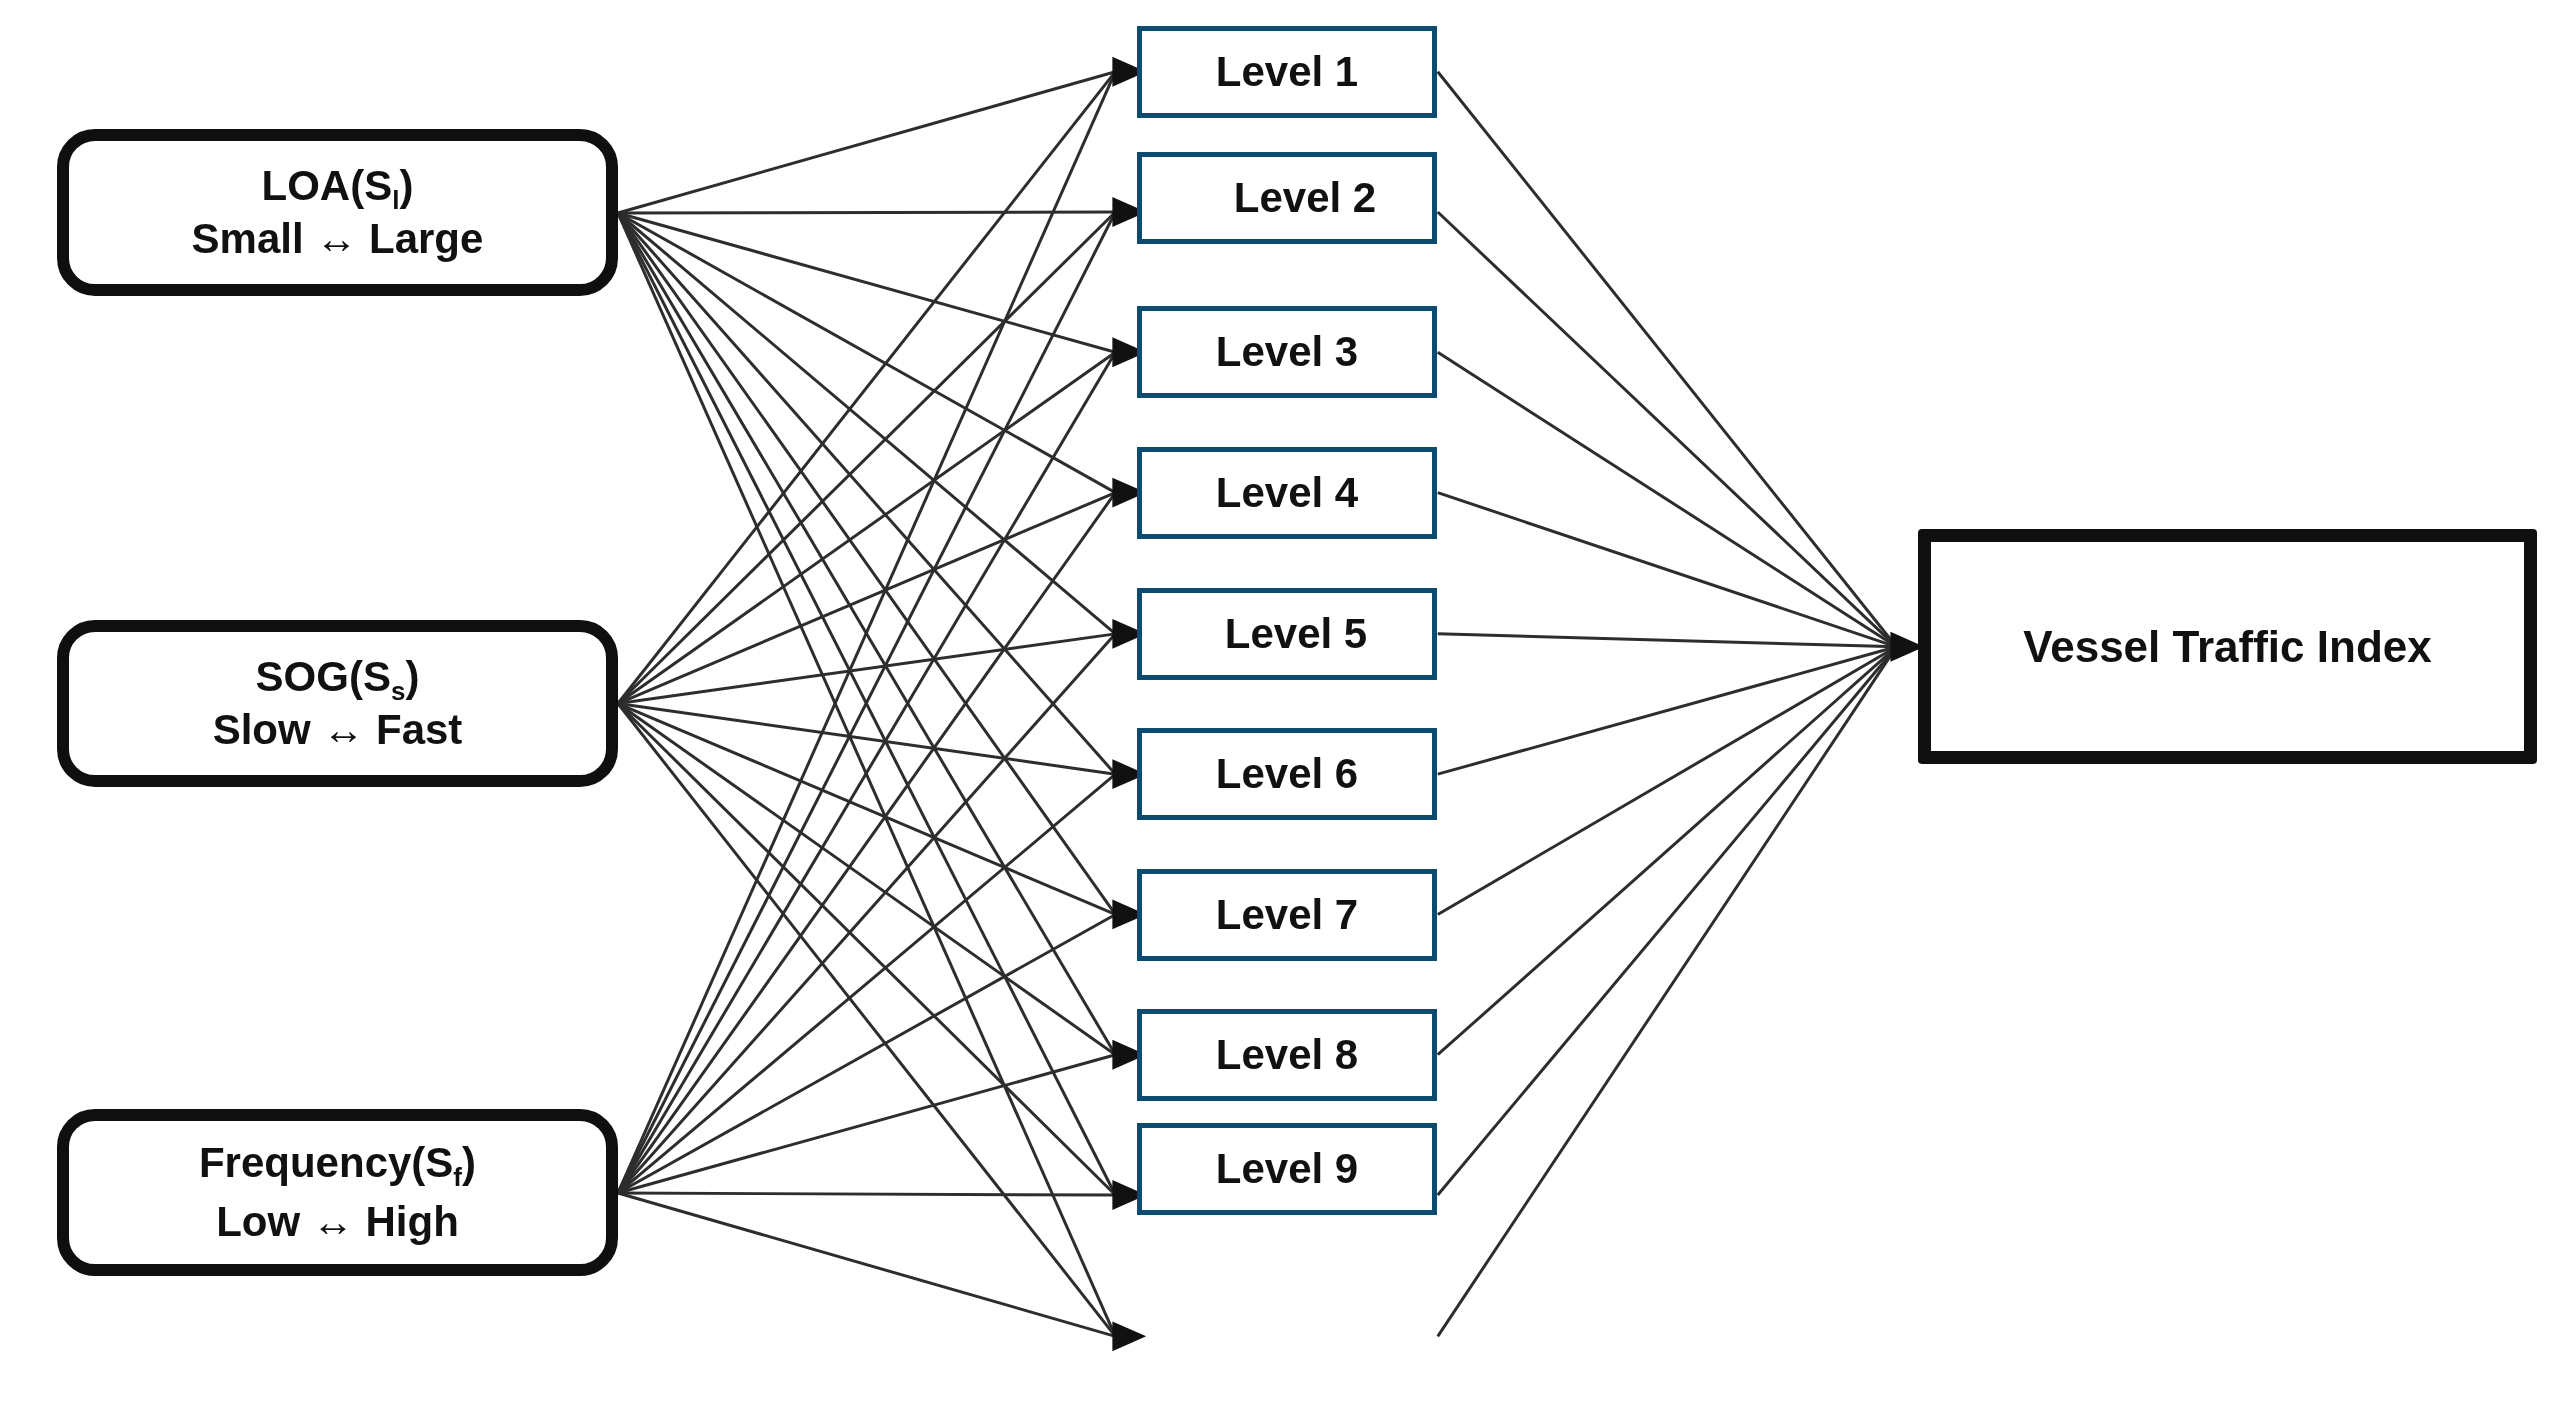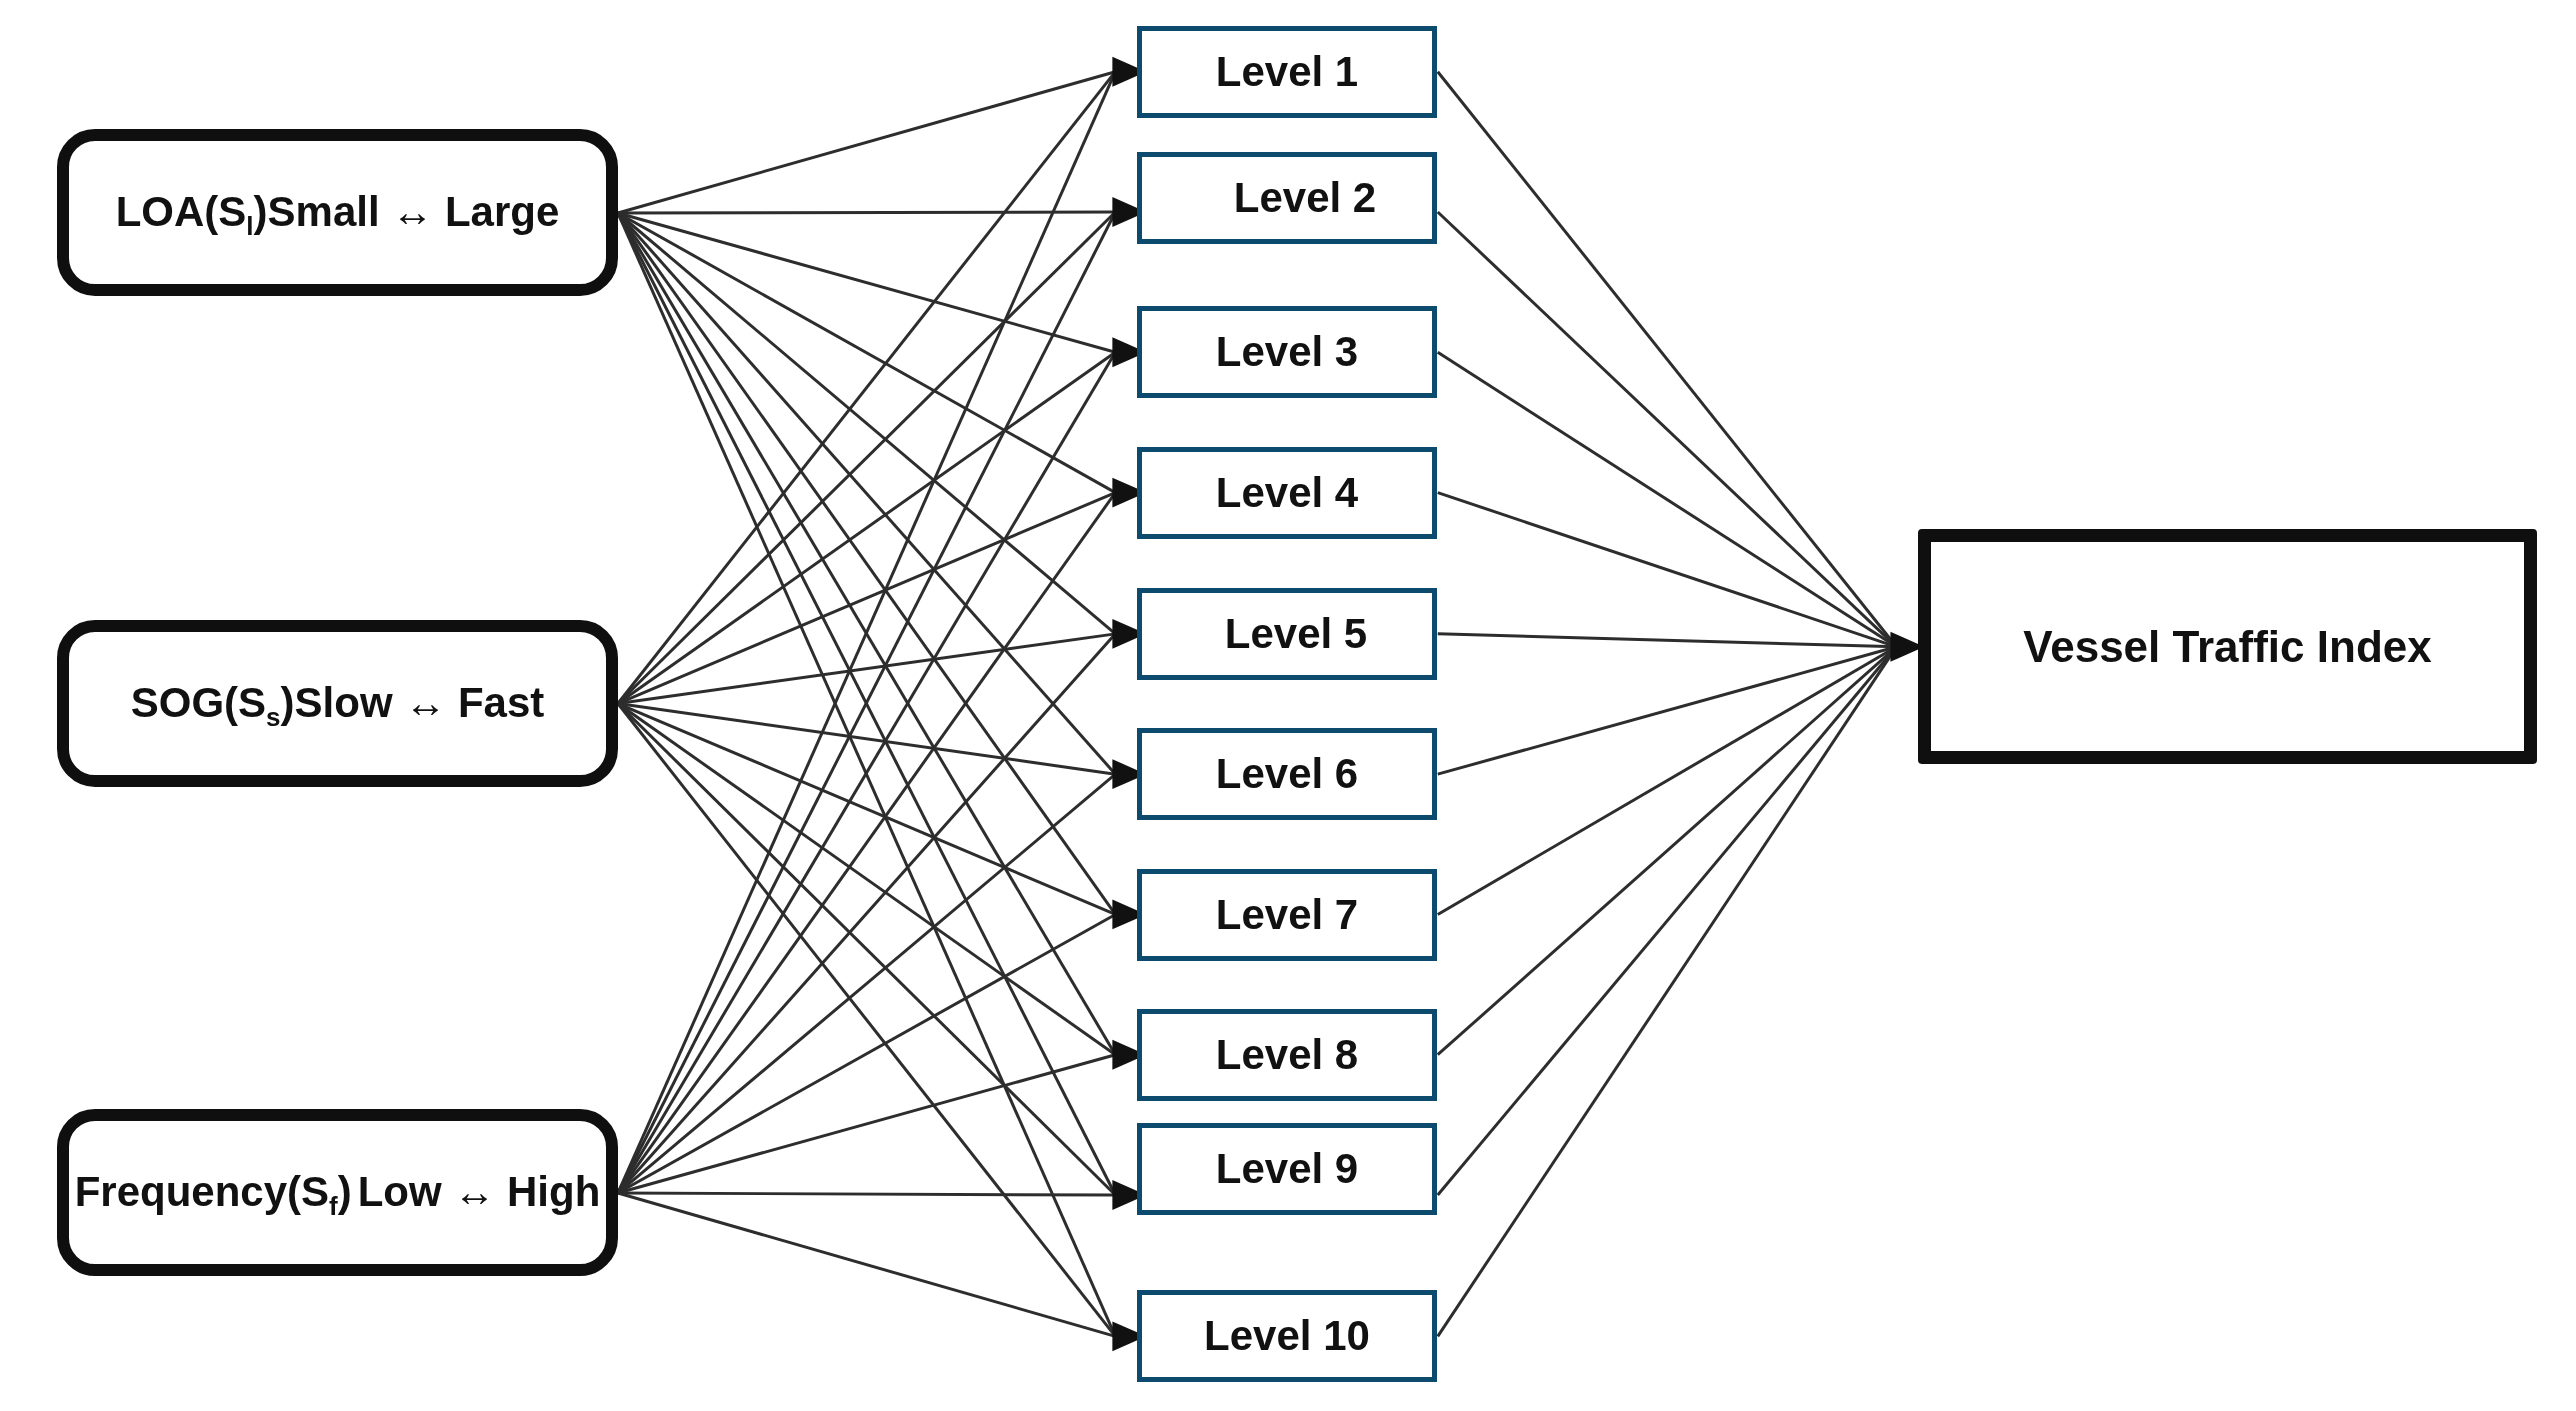--- a/index.html
+++ b/index.html
@@ -26,21 +26,21 @@
   .input-node {
     position: absolute;
     left: 57px;
     width: 561px;
     height: 167px;
     box-sizing: border-box;
     border: 12px solid #0f0f0f;
     border-radius: 38px;
     background: #ffffff;
     display: flex;
-    flex-direction: row;
+    flex-direction: column;
     align-items: center;
     justify-content: center;
     text-align: center;
     font-weight: bold;
     font-size: 42px;
     line-height: 1.25;
     z-index: 2;
   }
   #node-loa { top: 129px; }
   #node-sog { top: 620px; }
@@ -187,22 +187,19 @@
     </div>
   <div class="level-node" id="level-7">
       <span>Level 7</span>
     </div>
   <div class="level-node" id="level-8">
       <span>Level 8</span>
     </div>
   <div class="level-node" id="level-9">
       <span>Level 9</span>
     </div>
-  <div class="level-node" id="level-10">
-      <span>Level 10</span>
-    </div>
 
   <div class="output-node" id="node-output">
     <span>Vessel Traffic Index</span>
   </div>
 
 </div>
 
 
 </body></html>

